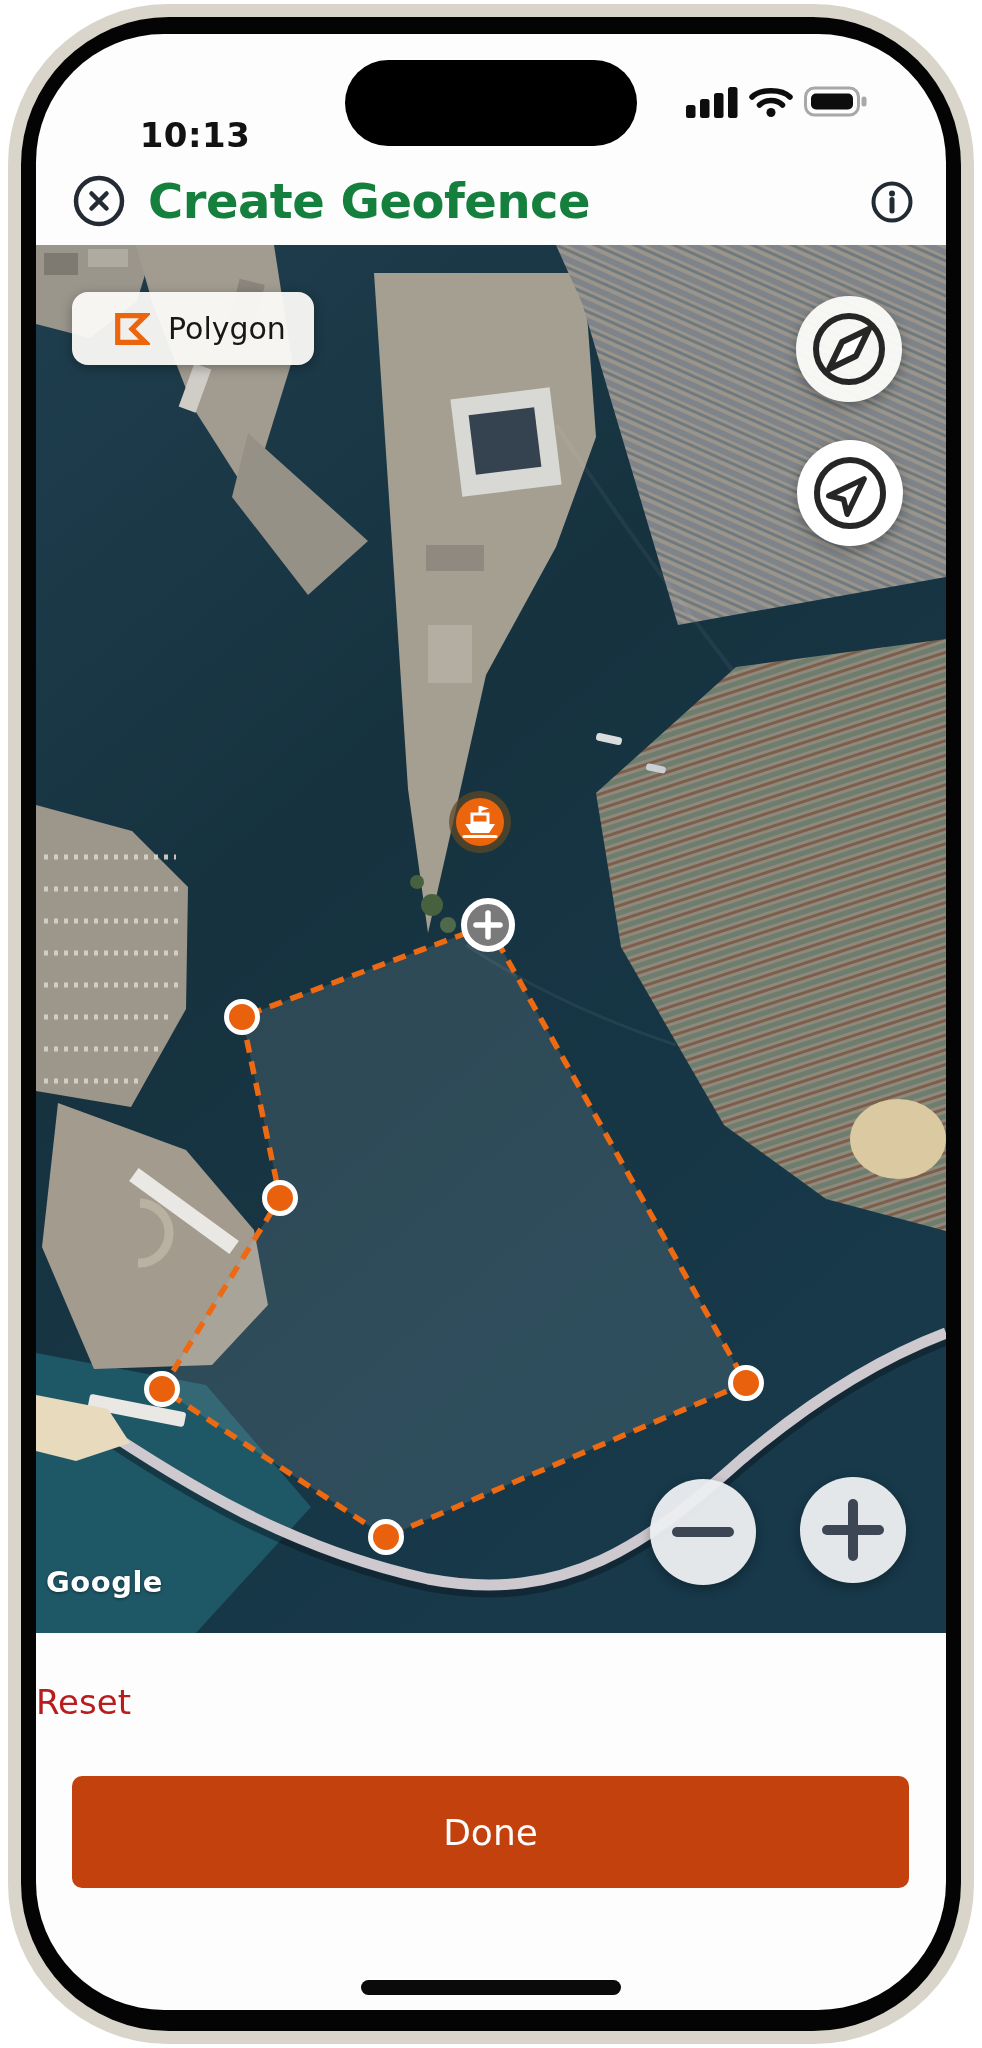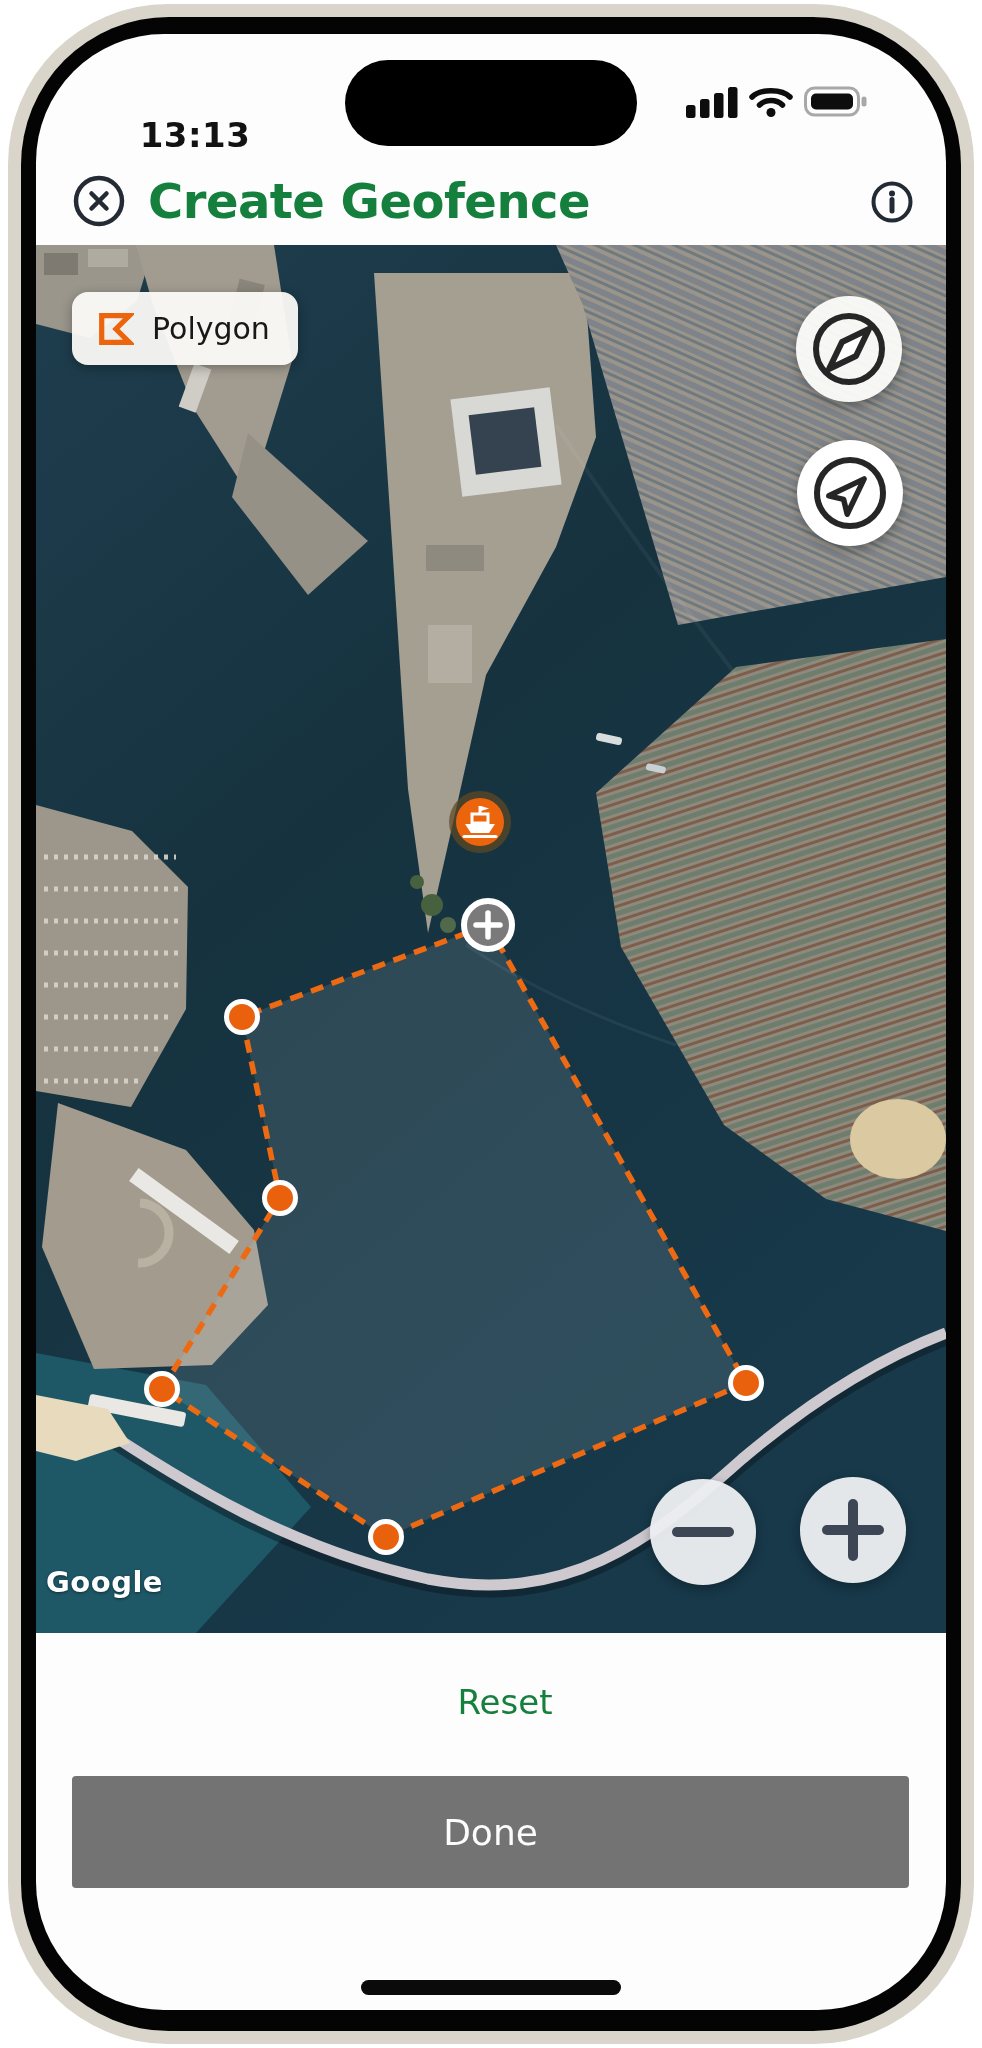--- a/index.html
+++ b/index.html
@@ -18,51 +18,51 @@
 
   
   .hdr-close{position:absolute;left:36px;top:140px;width:54px;height:54px;cursor:pointer;}
   .hdr-title{position:absolute;left:112px;top:140px;font-size:48px;font-weight:700;color:#15803d;letter-spacing:-.5px;line-height:54px;white-space:nowrap;}
   .hdr-info{position:absolute;left:834px;top:146px;width:44px;height:44px;cursor:pointer;}
 
   
   .map{position:absolute;left:0;top:211px;width:910px;height:1388px;overflow:hidden;background:#16323F;}
   .map svg.layer{position:absolute;left:0;top:0;}
 
-  .chip{position:absolute;left:36px;top:47px;height:73px;padding:0 28px 0 24px;border-radius:16px;
+  .chip{position:absolute;left:36px;top:47px;height:73px;padding:0 28px 0 40px;border-radius:16px;
         background:rgba(251,250,247,.95);display:flex;align-items:center;gap:18px;
         box-shadow:0 3px 12px rgba(0,0,0,.30);cursor:pointer;}
   .chip-label{font-size:30px;color:#181818;}
 
   .btn-circle{position:absolute;width:106px;height:106px;border-radius:50%;display:flex;align-items:center;
         justify-content:center;box-shadow:0 4px 12px rgba(0,0,0,.30);cursor:pointer;}
   .btn-compass{left:760px;top:51px;background:rgba(251,251,249,.96);}
   .btn-locate{left:761px;top:195px;background:#FFFFFF;}
   .btn-zoom-out{left:614px;top:1234px;background:rgba(234,236,239,.97);}
   .btn-zoom-in{left:764px;top:1232px;background:rgba(234,236,239,.97);}
 
   .google{position:absolute;left:10px;top:1320px;font-size:29px;font-weight:700;color:#fff;
         letter-spacing:.5px;text-shadow:0 1px 3px rgba(0,0,0,.45);}
 
   
-  .reset{position:absolute;left:0;right:0;top:1641px;height:54px;line-height:54px;text-align:center;
-        font-size:34px;color:#15803d;cursor:pointer;padding-left:28px;}
-  .done{position:absolute;left:36px;top:1742px;width:837px;height:112px;background:#737373;border-radius:4px;
+  .reset{position:absolute;left:0;right:0;top:1641px;height:54px;line-height:54px;text-align:left;
+        font-size:34px;color:#b91c1c;cursor:pointer;}
+  .done{position:absolute;left:36px;top:1742px;width:837px;height:112px;background:#c2410c;border-radius:10px;
         display:flex;align-items:center;justify-content:center;font-size:36px;color:#FCFCFC;cursor:pointer;}
   .home-bar{position:absolute;left:325px;top:1946px;width:260px;height:15px;border-radius:8px;background:#0A0A0A;cursor:pointer;}
 </style>
 </head>
 <body>
 
 <div class="stage">
  <div class="phone">
   <div class="bezel">
    <div class="screen">
 
-     <div class="time">13:13</div>
+     <div class="time">10:13</div>
      <div class="dyn-island"></div>
      <svg class="sb-ico sb-signal" width="54" height="36">
        <g fill="#0D0D0D">
          <rect x="0" y="21" width="9.5" height="13" rx="2.5"></rect>
          <rect x="14" y="15" width="9.5" height="19" rx="2.5"></rect>
          <rect x="28" y="9" width="9.5" height="25" rx="2.5"></rect>
          <rect x="42" y="3" width="9.5" height="31" rx="2.5"></rect>
        </g>
      </svg>
      <svg class="sb-ico sb-wifi" width="46" height="36">

